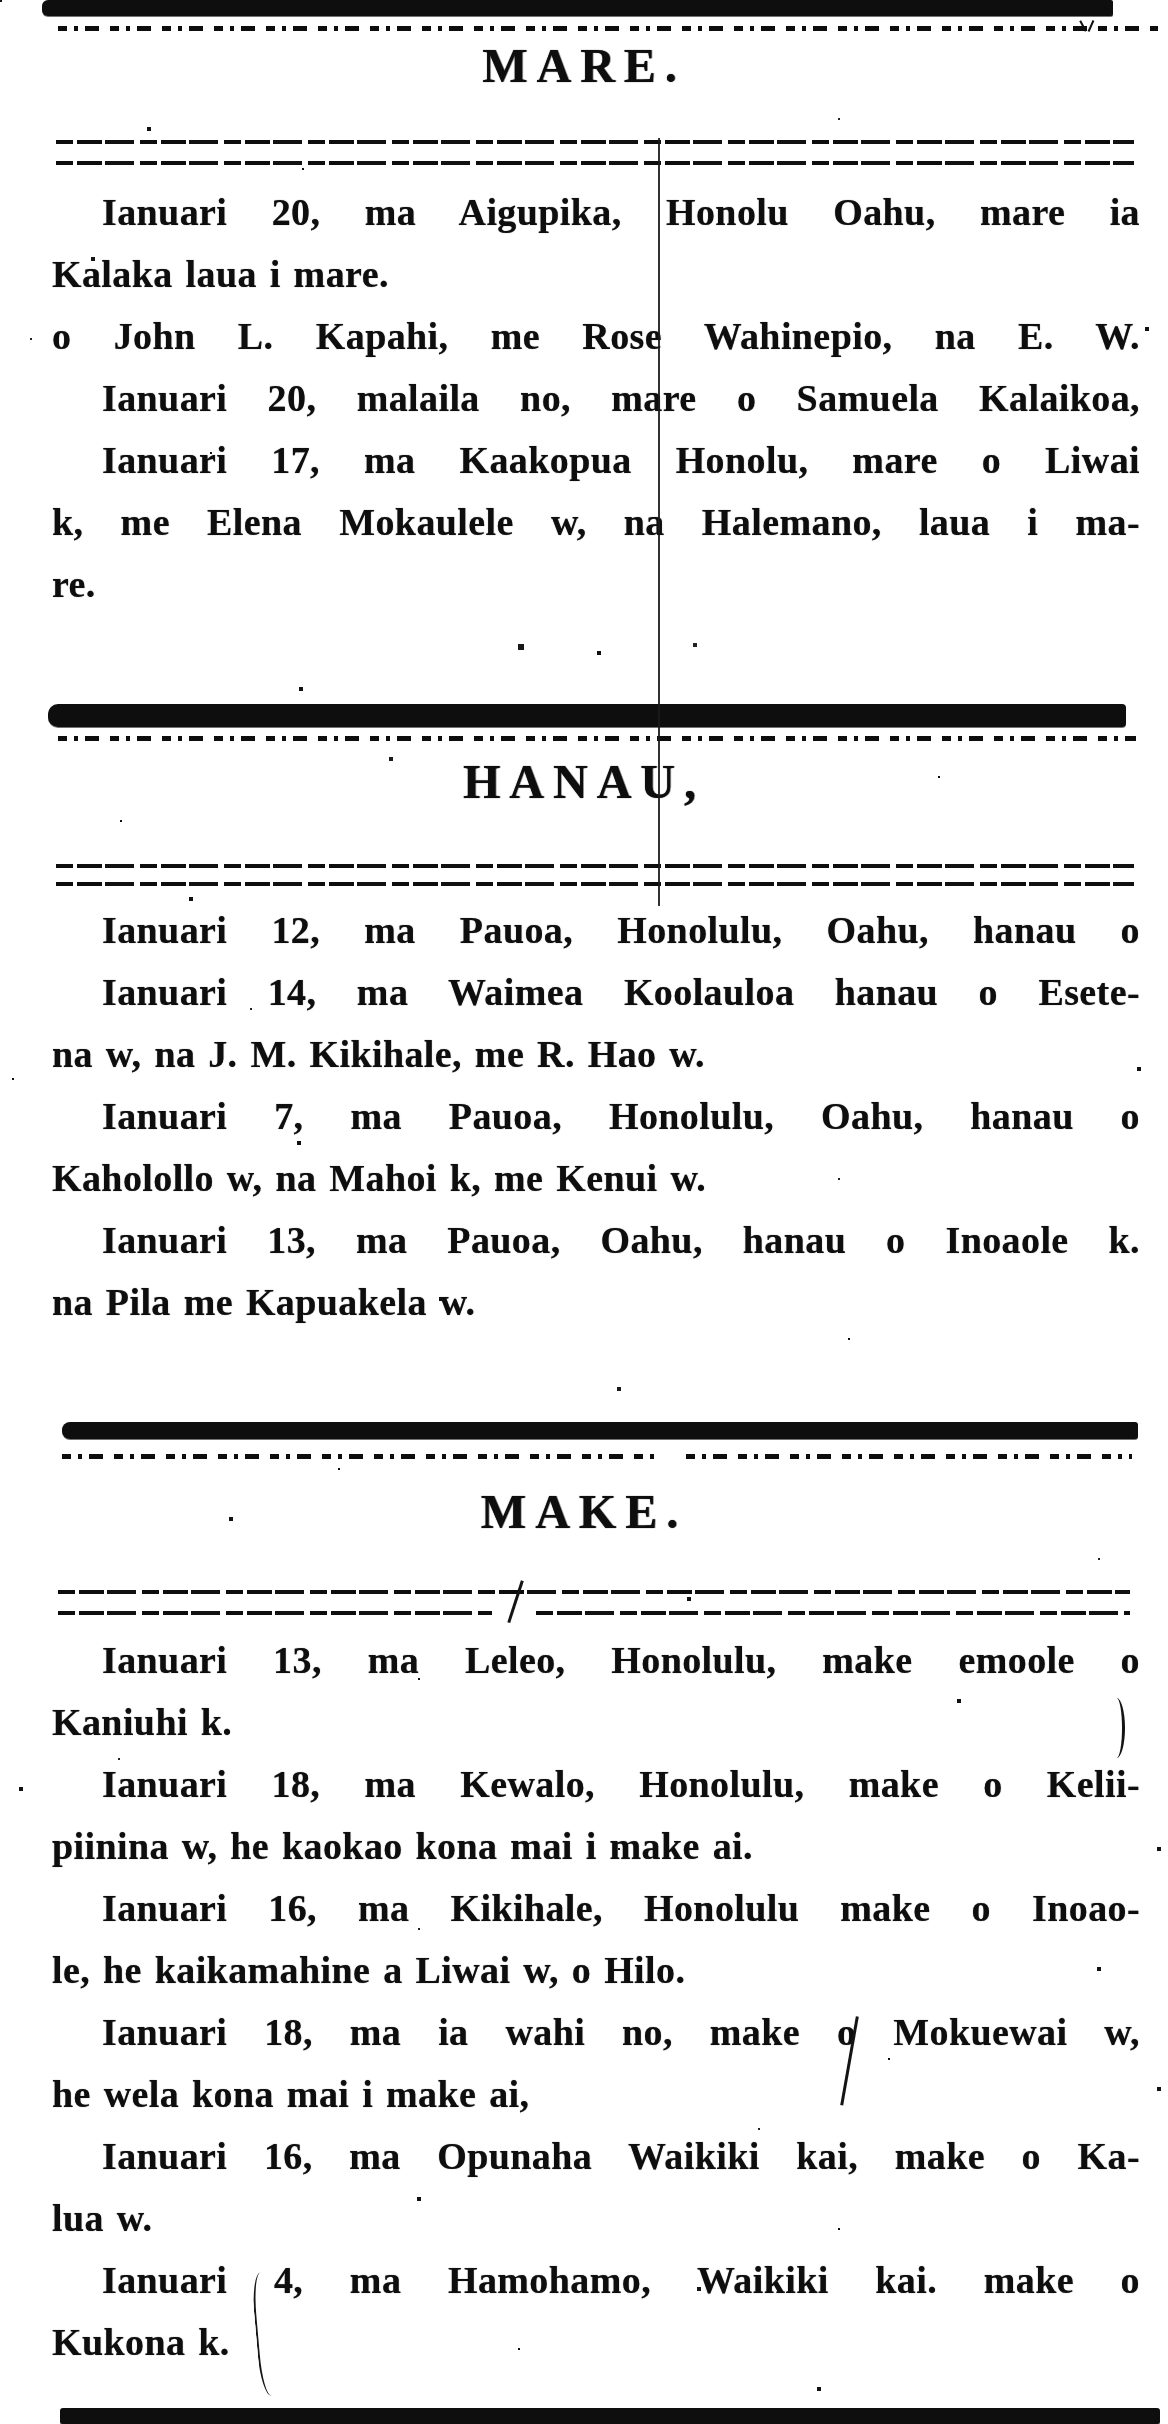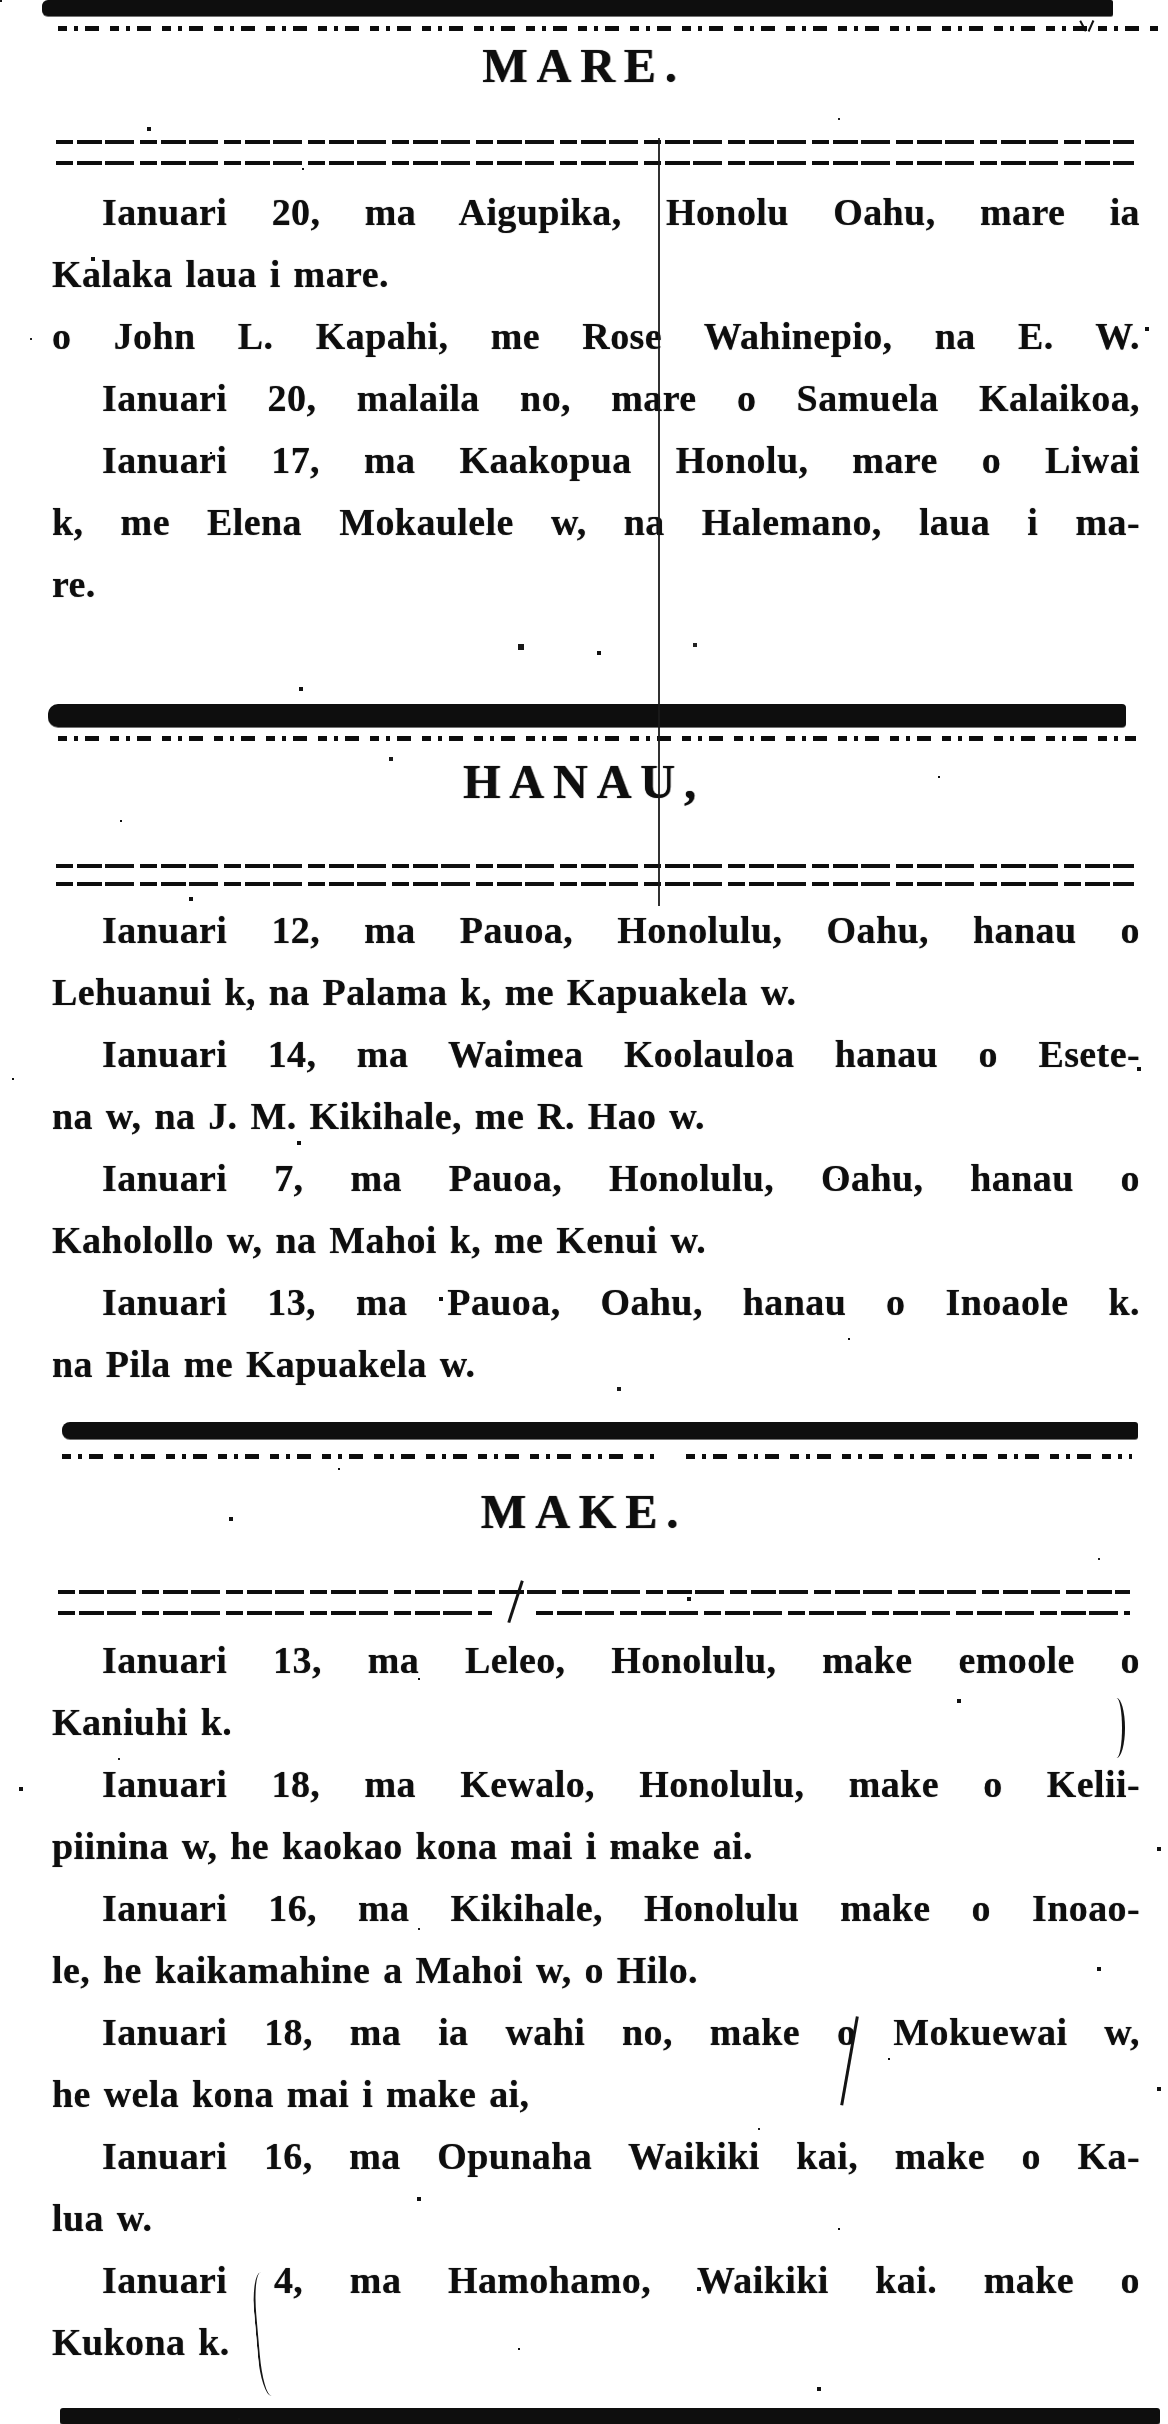--- a/index.html
+++ b/index.html
@@ -86,21 +86,20 @@
       <div class="line last">re.</div>
     </div>
 
   <div class="bar" style="left:48px;top:704px;width:1078px;height:23px;border-radius:10px 4px 4px 10px;"></div>
   <div class="grain fine" style="left:58px;top:736px;width:1078px;"></div>
   <div class="sec-title" style="top:748px;margin-top:8px;">HANAU,</div>
   <div class="grain" style="left:56px;top:864px;width:1078px;"></div>
   <div class="grain" style="left:56px;top:882px;width:1078px;"></div>
   <div class="textblock" style="top:899px;">
       <div class="line indent">Ianuari 12, ma Pauoa, Honolulu, Oahu, hanau o</div>
-      <div class="line last">Lehuanui k, na Palama k, me Kapuakela w.</div>
       <div class="line indent">Ianuari 14, ma Waimea Koolauloa hanau o Esete-</div>
       <div class="line last">na w, na J. M. Kikihale, me R. Hao w.</div>
       <div class="line indent">Ianuari 7, ma Pauoa, Honolulu, Oahu, hanau o</div>
       <div class="line last">Kaholollo w, na Mahoi k, me Kenui w.</div>
       <div class="line indent">Ianuari 13, ma Pauoa, Oahu, hanau o Inoaole k.</div>
       <div class="line last">na Pila me Kapuakela w.</div>
     </div>
 
   <div class="bar" style="left:62px;top:1422px;width:1076px;height:17px;border-radius:8px 3px 3px 8px;"></div>
   <div class="grain fine" style="left:62px;top:1454px;width:592px;"></div>
@@ -108,21 +107,21 @@
   <div class="sec-title" style="top:1486px;">MAKE.</div>
   <div class="grain" style="left:58px;top:1590px;width:1072px;"></div>
   <div class="grain" style="left:58px;top:1611px;width:434px;"></div>
   <div class="grain" style="left:536px;top:1611px;width:594px;"></div>
   <div class="textblock" style="top:1629px;">
       <div class="line indent">Ianuari 13, ma Leleo, Honolulu, make emoole o</div>
       <div class="line last">Kaniuhi k.</div>
       <div class="line indent">Ianuari 18, ma Kewalo, Honolulu, make o Kelii-</div>
       <div class="line last">piinina w, he kaokao kona mai i make ai.</div>
       <div class="line indent">Ianuari 16, ma Kikihale, Honolulu make o Inoao-</div>
-      <div class="line last">le, he kaikamahine a Mahoi w, o Hilo.</div>
+      <div class="line last">le, he kaikamahine a Liwai w, o Hilo.</div>
       <div class="line indent">Ianuari 18, ma ia wahi no, make o Mokuewai w,</div>
       <div class="line last">he wela kona mai i make ai,</div>
       <div class="line indent">Ianuari 16, ma Opunaha Waikiki kai, make o Ka-</div>
       <div class="line last">lua w.</div>
       <div class="line indent">Ianuari 4, ma Hamohamo, Waikiki kai. make o</div>
       <div class="line last">Kukona k.</div>
     </div>
 
   <div class="bar" style="left:60px;top:2408px;width:1100px;height:16px;border-radius:3px;"></div>
 

